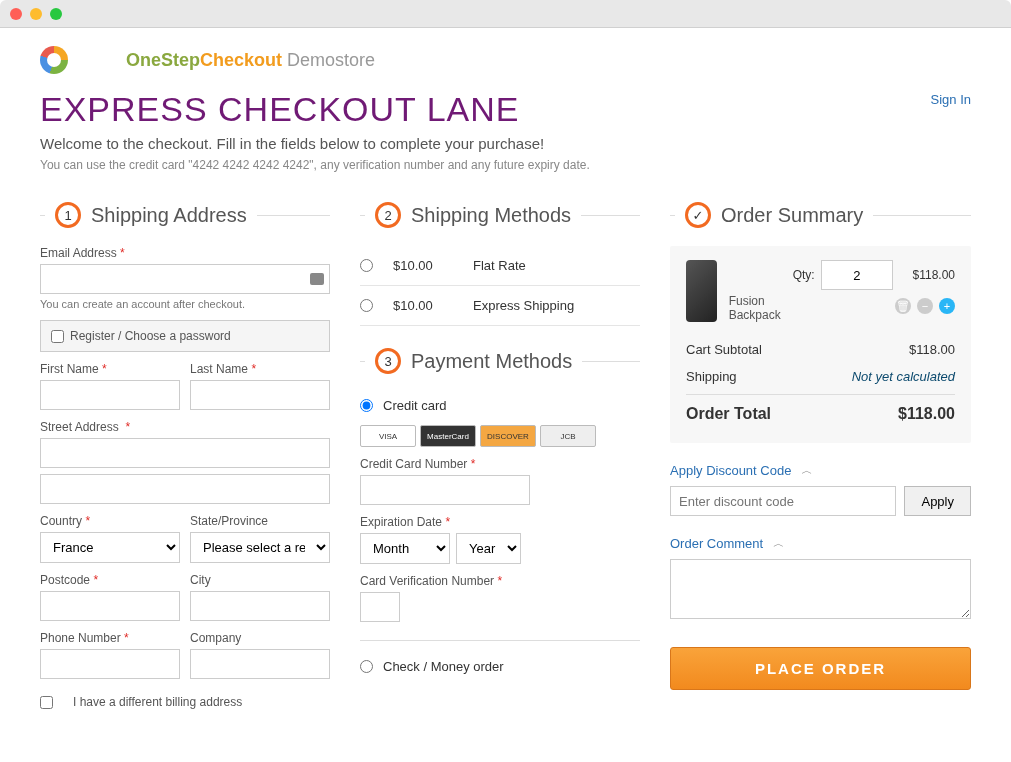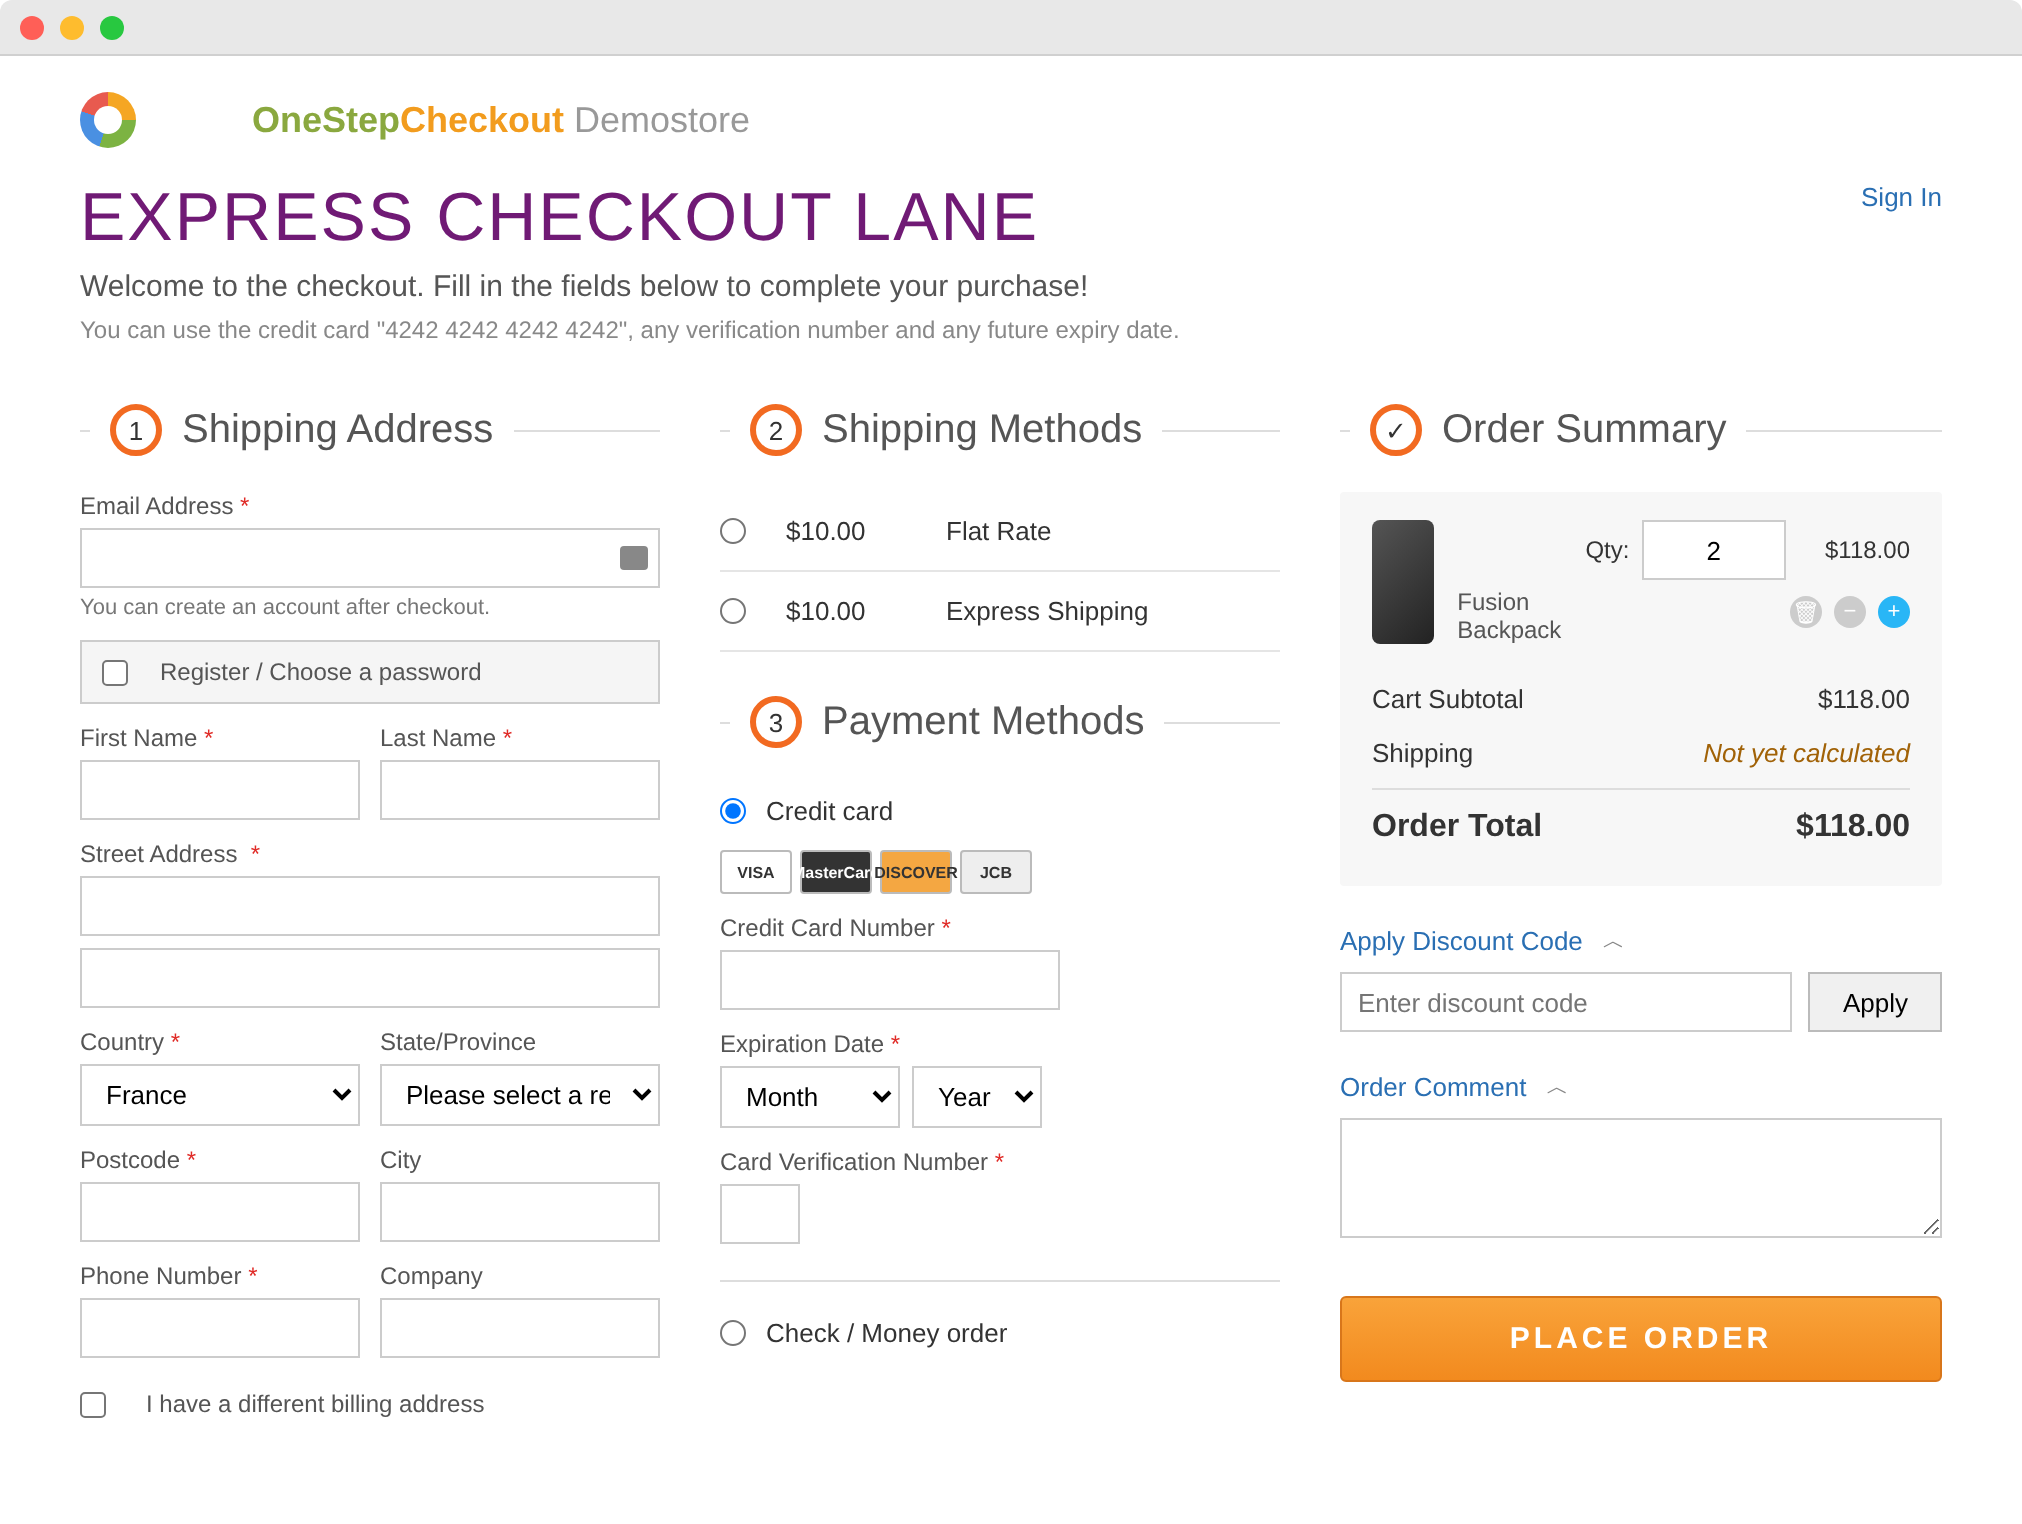--- a/index.html
+++ b/index.html
@@ -29,52 +29,52 @@
 .section-head { display: flex; align-items: center; gap: 10px; margin-bottom: 18px; }
 .section-head .line { flex: 1; height: 1px; background: #ddd; }
 .section-head .line.left { flex: 0 0 5px; }
 .step-badge { width: 26px; height: 26px; border: 3px solid #f26a21; border-radius: 50%; display: flex; align-items: center; justify-content: center; font-size: 13px; color: #333; font-weight: 500; }
 .section-head h2 { font-size: 20px; font-weight: 400; color: #555; }
 label.field-label { display: block; font-size: 12px; color: #555; margin-bottom: 4px; margin-top: 10px; }
 .req { color: #e02b27; }
 input[type=text], select, textarea { width: 100%; border: 1px solid #ccc; padding: 6px 8px; font-size: 13px; background: #fff; }
 input[type=text] { height: 30px; }
 .field-note { font-size: 11px; color: #777; margin-top: 4px; }
-.register-box { background: #f5f5f5; border: 1px solid #ccc; padding: 8px 10px; margin-top: 10px; font-size: 12px; color: #555; display: flex; align-items: center; gap: 16px; }
+.register-box { background: #f5f5f5; border: 1px solid #ccc; padding: 8px 10px; margin-top: 10px; font-size: 12px; color: #555; display: flex; align-items: center; gap: 6px; }
 .two-col { display: flex; gap: 10px; }
 .two-col > div { flex: 1; }
 .checkbox-row { display: flex; align-items: center; gap: 20px; margin-top: 16px; font-size: 12px; color: #555; }
 .ship-row { display: flex; align-items: center; gap: 20px; padding: 12px 0; border-bottom: 1px solid #e5e5e5; font-size: 13px; }
 .ship-row:first-of-type { border-top: 1px solid #e5e5e5; }
 .ship-row input[type=radio] { margin: 0; }
 .ship-price { width: 60px; font-weight: 500; }
 .pay-row { display: flex; align-items: center; gap: 10px; font-size: 13px; padding: 6px 0; }
 .card-brands { display: flex; gap: 4px; margin: 6px 0 10px; }
-.brand { width: 36px; height: 22px; border: 1px solid #bbb; border-radius: 2px; display:flex;align-items:center;justify-content:center;font-size:8px;font-weight:700;color:#333;background:#fff; }
+.brand { width: 56px; height: 22px; border: 1px solid #bbb; border-radius: 2px; display:flex;align-items:center;justify-content:center;font-size:8px;font-weight:400;color:#333;background:#fff; }
 .brand.mc { background:#333;color:#fff; }
 .brand.disc { background:#f4a742;color:#333; }
 .brand.jcb { background:#eee; }
 .exp-row { display: flex; gap: 6px; }
 .exp-row select { width: auto; min-width: 90px; }
 .cvv { width: 40px !important; }
 .summary-box { background: #f7f7f7; padding: 14px 16px; border-radius: 2px; }
 .cart-item { display: flex; gap: 12px; }
 .prod-thumb { width: 56px; height: 62px; background: linear-gradient(135deg,#555,#222); border-radius: 4px; }
 .item-meta { flex: 1; font-size: 12px; color: #555; display:flex;align-items:flex-end; }
 .item-right { text-align: right; font-size: 13px; }
 .qty-row { display: flex; align-items: center; justify-content: flex-end; gap: 6px; font-size: 12px; margin-bottom: 8px; }
 .qty-input { width: 28px; height: 22px; text-align: center; border: 1px solid #ccc; }
 .icon-row { display: flex; gap: 6px; justify-content: flex-end; }
 .mini-icon { width: 16px; height: 16px; border-radius: 50%; display:flex;align-items:center;justify-content:center;font-size:11px;color:#fff; }
 .mini-icon.trash { background: #ccc; }
 .mini-icon.minus { background: #ccc; }
 .mini-icon.plus { background: #29b6f6; }
 .totals { margin-top: 14px; font-size: 13px; }
 .total-row { display: flex; justify-content: space-between; padding: 6px 0; }
-.total-row.shipping .val { font-style: italic; color: #a16207; }
+.total-row.shipping .val { font-style: italic; color: #0c4a6e; }
 .total-row.grand { font-size: 16px; font-weight: 600; border-top: 1px solid #ddd; padding-top: 10px; margin-top: 4px; }
 .accordion-head { color: #2a6fb3; font-size: 13px; margin-top: 20px; display: flex; align-items: center; gap: 10px; cursor: pointer; }
 .chev { font-size: 11px; color: #888; }
 .discount-row { display: flex; gap: 8px; margin-top: 8px; }
 .discount-row input { flex: 1; }
 .apply-btn { background: #f0f0f0; border: 1px solid #bbb; padding: 6px 16px; font-size: 13px; cursor: pointer; }
 .comment-area { width: 100%; height: 60px; margin-top: 8px; resize: both; }
 .place-order { width: 100%; margin-top: 24px; background: linear-gradient(#f9a33a,#f28a1e); border: 1px solid #d8761a; color: #fff; font-size: 15px; font-weight: 700; letter-spacing: 2px; padding: 12px; cursor: pointer; border-radius: 3px; }
 .email-input-wrap { position: relative; }
 .email-input-wrap .icon-card { position: absolute; right: 6px; top: 50%; transform: translateY(-50%); width: 14px; height: 12px; background:#888; border-radius:2px; }

